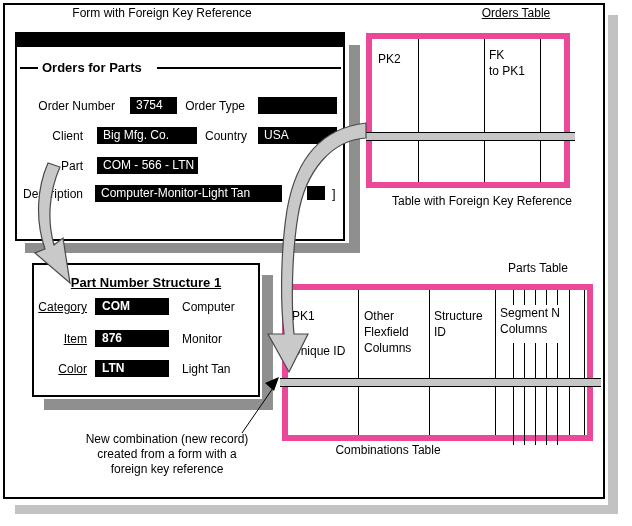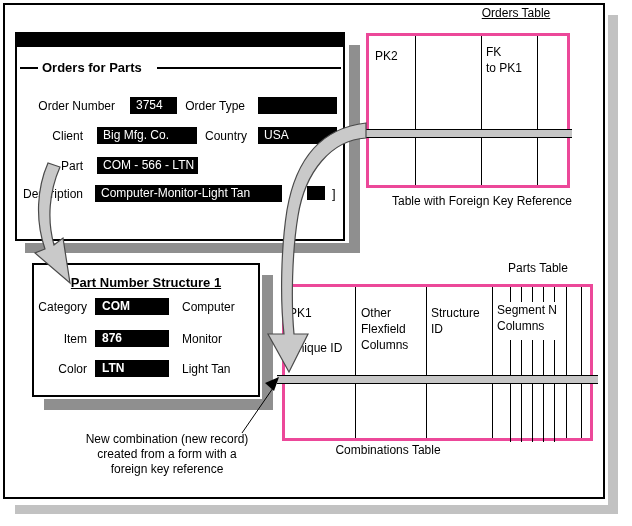--- a/index.html
+++ b/index.html
@@ -24,46 +24,47 @@
   .titlebar { position:absolute; left:0; top:0; width:100%; height:13px; background:#000; }
   .form-content { position:absolute; left:0; top:13px; right:0; bottom:0; }
   .win-shadow { background:#8f8f8f; z-index:1; }
   .header-line { height:2px; background:#000; }
   .form-header-text { font-weight:bold; font-size:13px; white-space:nowrap; }
   .fld-label { text-align:right; font-size:12px; white-space:nowrap; }
   .fld-box { background:#000; color:#fff; height:17px; line-height:17px; padding-left:6px; font-size:12px; white-space:nowrap; overflow:hidden; }
   .bracket { font-size:13px; }
 
   
-  .dtable { border:3px solid #ec4899; background:#fff; z-index:2; }
+  .dtable { border:6px solid #ec4899; background:#fff; z-index:2; }
   .vline { position:absolute; top:0; bottom:0; width:1px; background:#000; }
   .tick { position:absolute; width:1px; background:#000; }
   .gray-band { position:absolute; background:#c6c6c6; border-top:1px solid #000; border-bottom:1px solid #000; height:9px; z-index:3; }
   .cell-text { position:absolute; font-size:12px; white-space:pre-line; line-height:16px; }
 
   
   .popup { left:32px; top:263px; width:228px; height:134px; border:2px solid #000; background:#fff; z-index:2; }
   .popup-title { position:absolute; left:12px; top:10px; width:200px; text-align:center; font-weight:bold; font-size:13px; text-decoration:underline; white-space:nowrap; }
-  .popup-label { position:absolute; width:53px; text-align:right; font-size:12px; white-space:nowrap; }
+  .popup-label { position:absolute; width:53px; text-align:right; font-size:12px; white-space:nowrap;text-decoration:underline; }
   .popup-box { position:absolute; left:61px; width:74px; height:17px; background:#000; color:#fff; font-weight:bold; line-height:17px; padding-left:7px; font-size:12px; }
   .popup-meaning { position:absolute; left:148px; font-size:12px; white-space:nowrap; }
 
   .annotation { text-align:center; font-size:12px; line-height:15px; white-space:pre-line; z-index:2; }
 
   svg.overlay { position:absolute; left:0; top:0; z-index:10; pointer-events:none; }
 </style>
 </head>
 <body>
 
 <div class="canvas">
 
   <div class="abs frame"></div>
   <div class="abs frame-shadow-r"></div>
   <div class="abs frame-shadow-b"></div>
 
+  <div class="abs diagram-label" style="left:32px; top:6px; width:260px;">Form with Foreign Key Reference</div>
   <div class="abs diagram-label" style="left:436px; top:6px; width:160px;text-decoration:underline;">Orders Table</div>
 
   <div class="abs win-shadow" style="left:349px; top:45px; width:11px; height:208px;"></div>
   <div class="abs win-shadow" style="left:25px; top:243px; width:335px; height:10px;"></div>
 
   <div class="abs form-window">
     <div class="titlebar"></div>
     <div class="form-content">
 
       <div class="abs header-line" style="left:3px; top:20px; width:18px;"></div>

